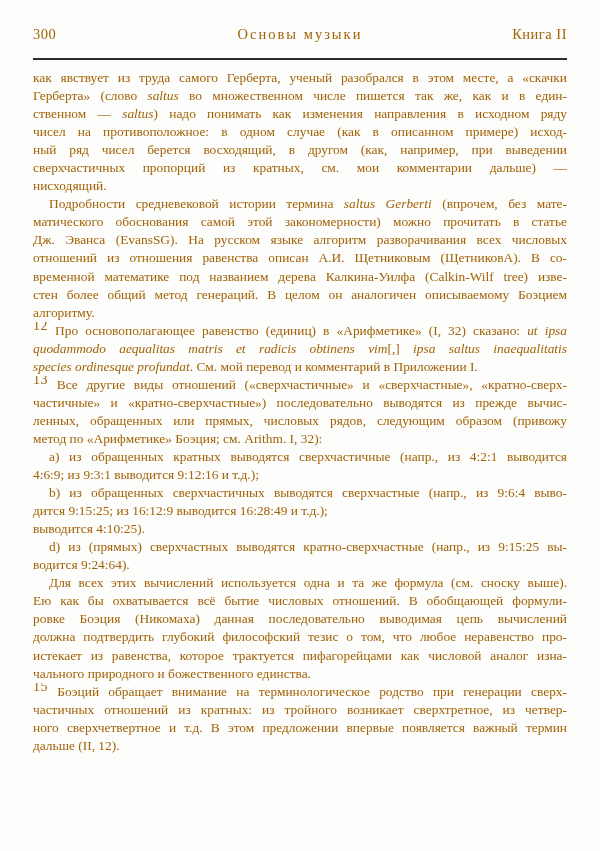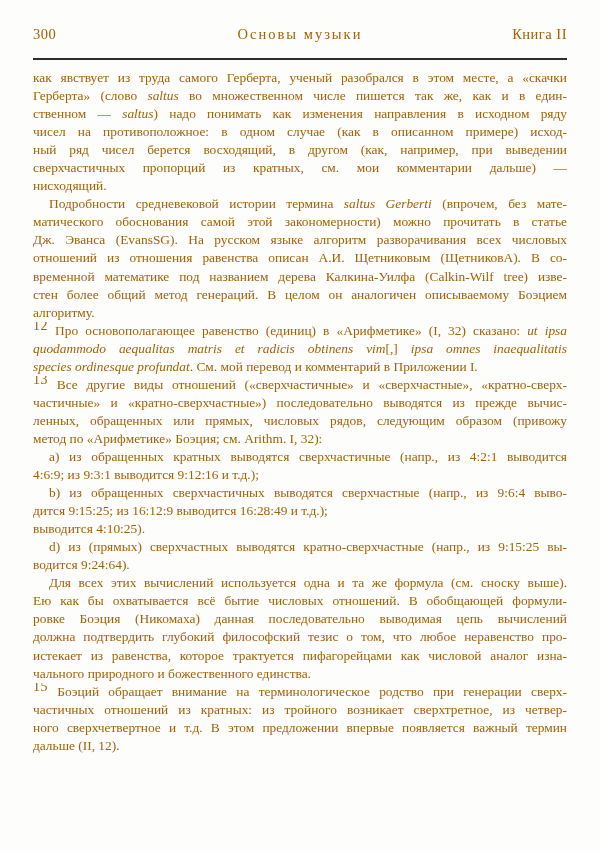--- a/index.html
+++ b/index.html
@@ -77,21 +77,21 @@
         <div class="line indent"><span>Подробности средневековой истории термина </span><span class="it">saltus Gerberti</span><span> (впрочем, без мате-</span></div>
         <div class="line"><span>матического обоснования самой этой закономерности) можно прочитать в статье</span></div>
         <div class="line"><span>Дж. Эванса (EvansSG). На русском языке алгоритм разворачивания всех числовых</span></div>
         <div class="line"><span>отношений из отношения равенства описан А.И. Щетниковым (ЩетниковА). В со-</span></div>
         <div class="line"><span>временной математике под названием дерева Калкина-Уилфа (Calkin-Wilf tree) изве-</span></div>
         <div class="line"><span>стен более общий метод генераций. В целом он аналогичен описываемому Боэцием</span></div>
         <div class="line last"><span>алгоритму.</span></div>
       </div>
       <div>
         <div class="line"><span class="sup">12</span><span> Про основополагающее равенство (единиц) в «Арифметике» (I, 32) сказано: </span><span class="it">ut ipsa</span></div>
-        <div class="line"><span class="it">quodammodo aequalitas matris et radicis obtinens vim</span><span>[,] </span><span class="it">ipsa omnes inaequalitatis</span></div>
+        <div class="line"><span class="it">quodammodo aequalitas matris et radicis obtinens vim</span><span>[,] </span><span class="it">ipsa saltus inaequalitatis</span></div>
         <div class="line last"><span class="it">species ordinesque profundat</span><span>. См. мой перевод и комментарий в Приложении I.</span></div>
       </div>
       <div>
         <div class="line"><span class="sup">13</span><span> Все другие виды отношений («сверхчастичные» и «сверхчастные», «кратно-сверх-</span></div>
         <div class="line"><span>частичные» и «кратно-сверхчастные») последовательно выводятся из прежде вычис-</span></div>
         <div class="line"><span>ленных, обращенных или прямых, числовых рядов, следующим образом (привожу</span></div>
         <div class="line last"><span>метод по «Арифметике» Боэция; см. Arithm. I, 32):</span></div>
       </div>
       <div>
         <div class="line indent"><span>a) из обращенных кратных выводятся сверхчастичные (напр., из 4:2:1 выводится</span></div>

